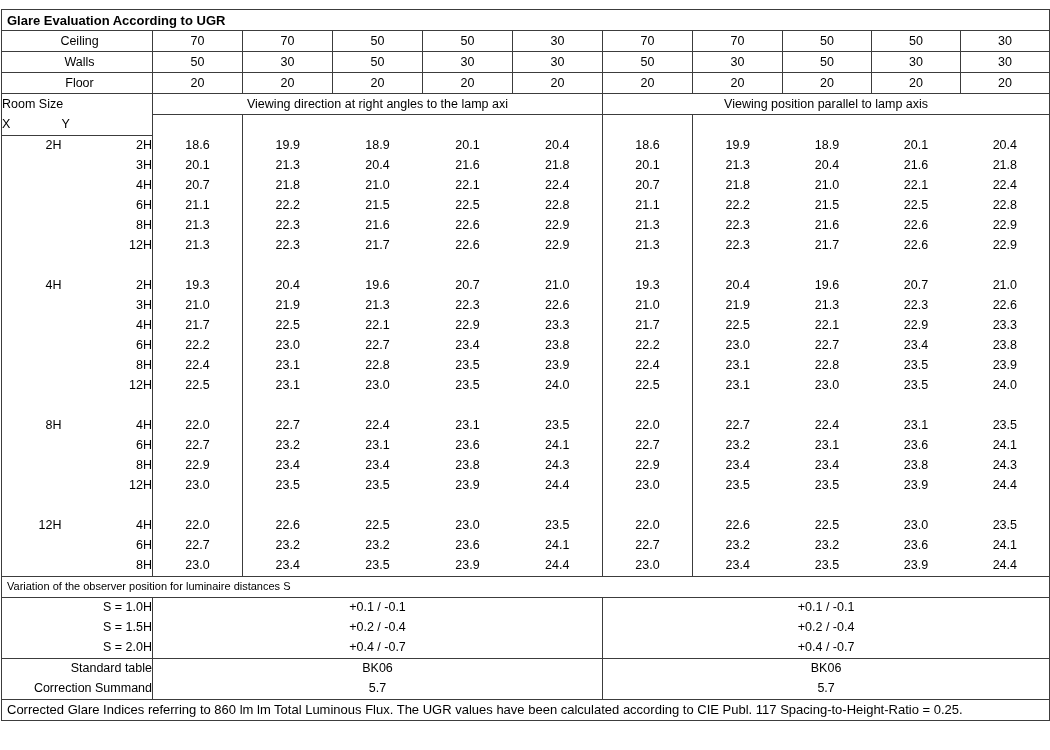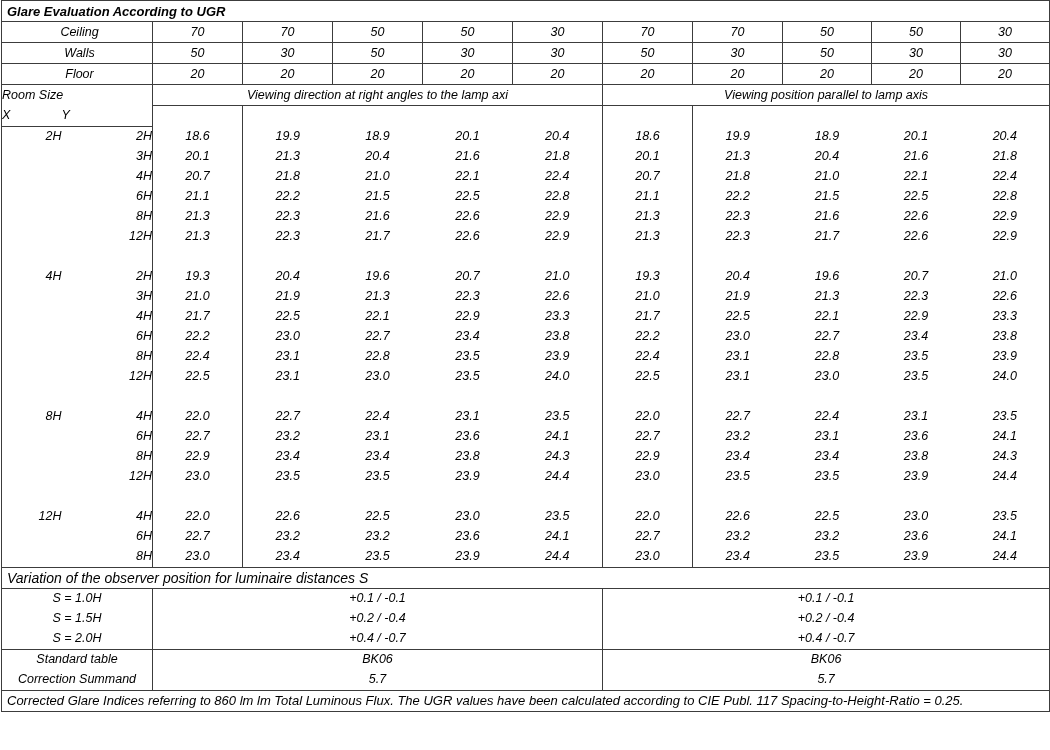--- a/index.html
+++ b/index.html
@@ -14,24 +14,23 @@
   #page {
     position: relative;
     width: 1050px;
     height: 750px;
     box-sizing: border-box;
     overflow: hidden;
   }
   table.ugr {
     border-collapse: collapse;
     width: 1048px;
-    margin: 0 0 0 1px;
+    margin: 9px 0 0 1px;
     table-layout: fixed;
     font-size: 12.5px;
-    font-style: italic;
   }
   table.ugr td {
     border: 1px solid #3c3c3c;
     padding: 0;
     vertical-align: middle;
     line-height: 1.0;
     height: 20px;
   }
   
   .title {
@@ -51,30 +50,30 @@
   .nb-bottom { border-bottom: none !important; }
   .nb-left { border-left: none !important; }
   .nb-right { border-right: none !important; }
   .ctr { text-align: right; }
   .hdr-group {
     text-align: center;
   }
   .blank-row td { height: 14px; }
   .small-note {
     padding-left: 5px !important;
-    font-size: 14px;
+    font-size: 11px;
   }
   .xy-head { }
   .footer {
     padding-left: 5px !important;
     font-size: 13px;
     height: 22px;
   }
   .varlabel {
-    text-align: center;
+    text-align: right;
   }
 </style>
 </head>
 <body>
 
 <div id="page">
   <table class="ugr">
     <colgroup>
       <col style="width:60px">
       <col style="width:91px">

